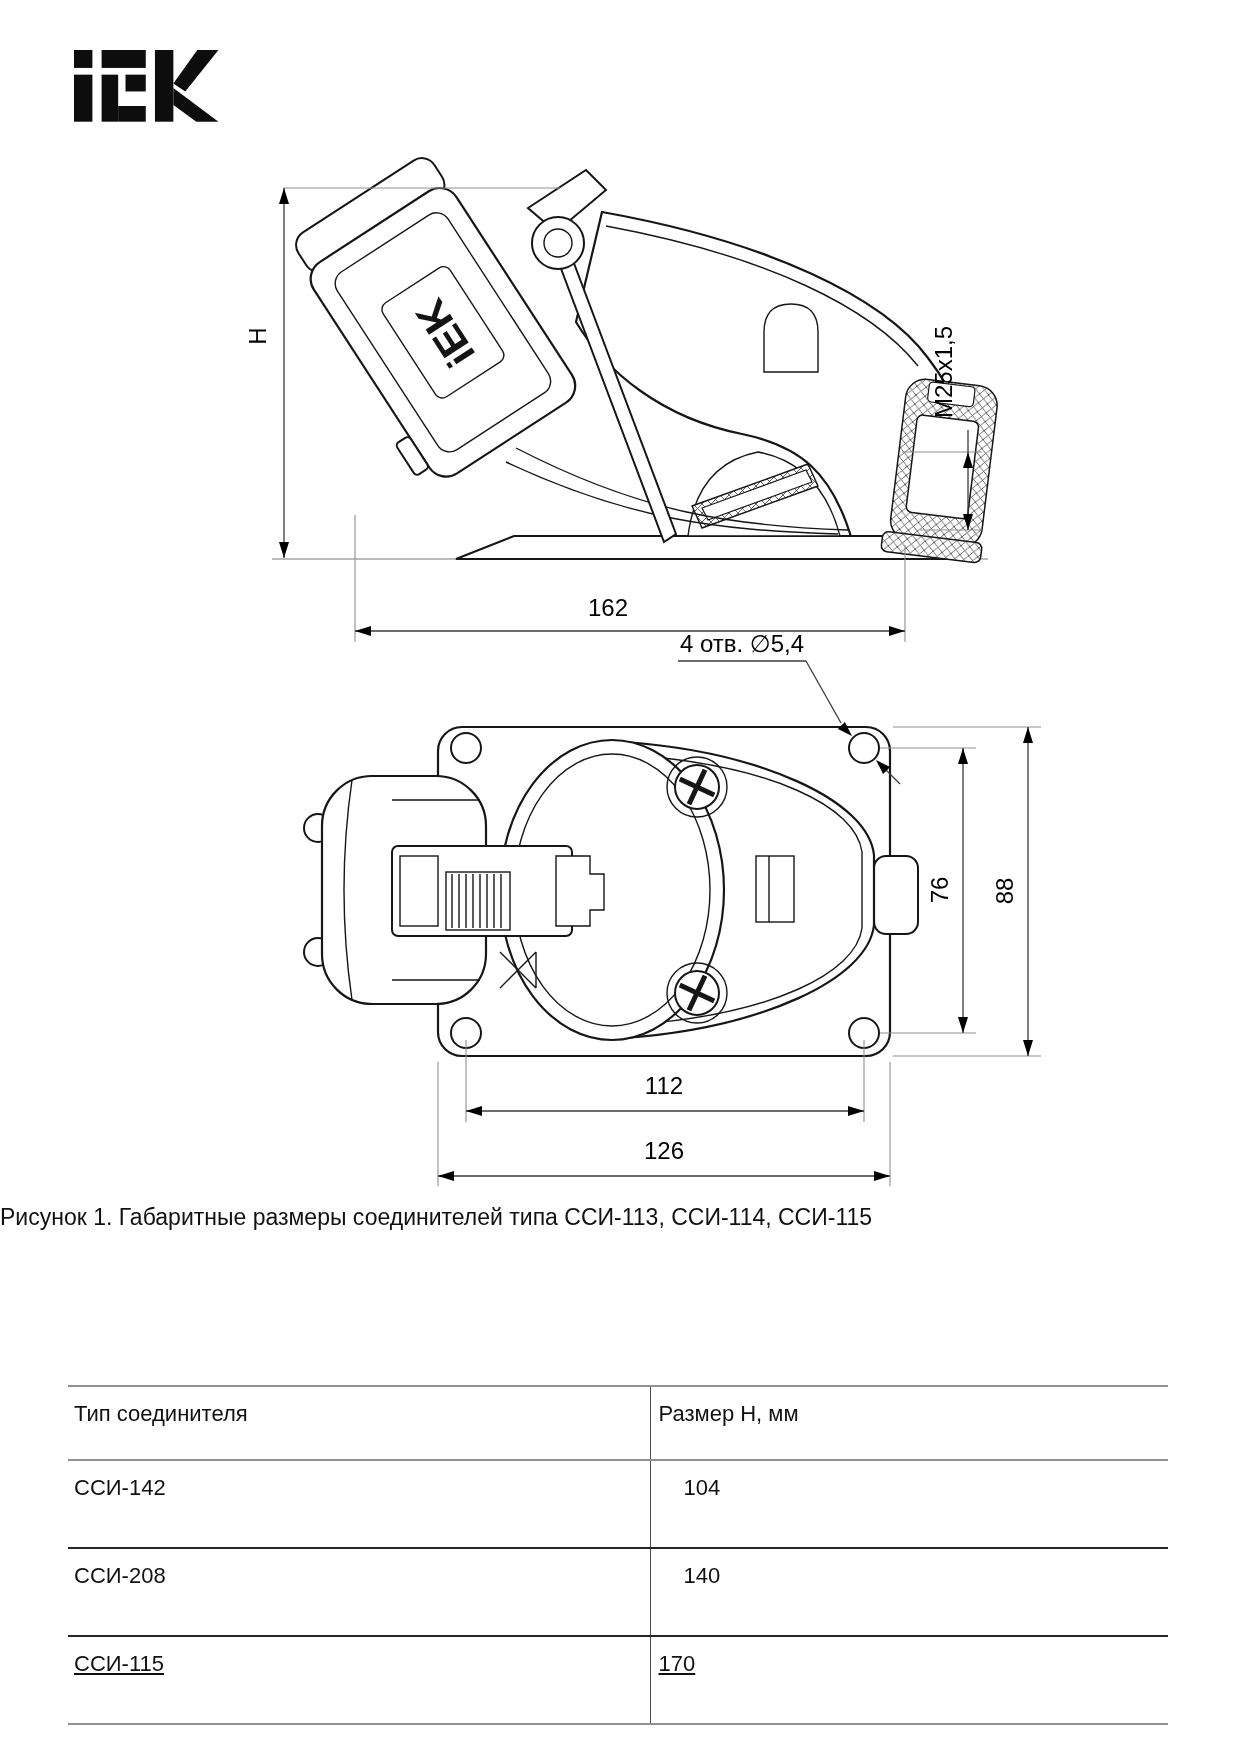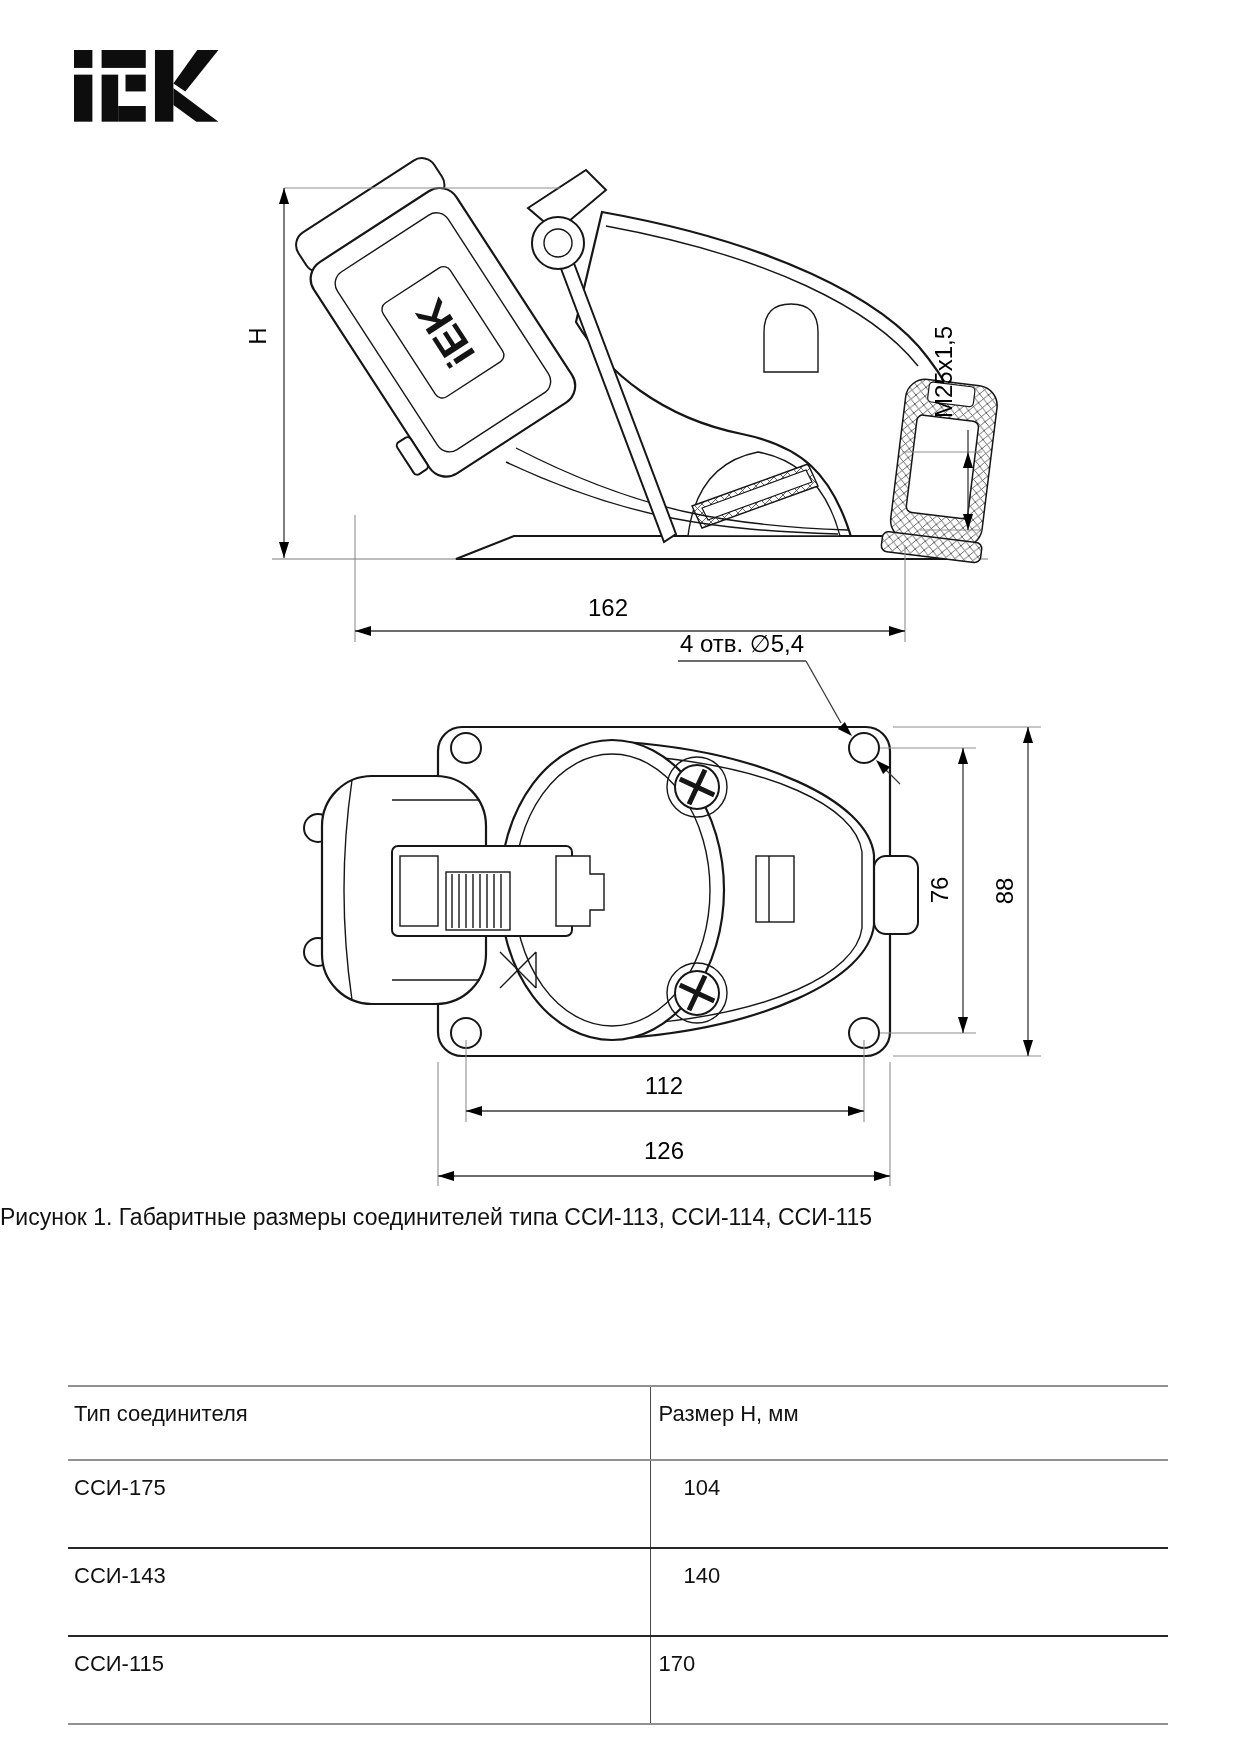--- a/index.html
+++ b/index.html
@@ -21,21 +21,21 @@
   .caption { position:absolute; top:1204px; left:0; width:100%; 
              font-size:23px; color:#111; }
 
   table.spec { position:absolute; left:68px; top:1385px; width:1100px;
                border-collapse:collapse; font-size:22px; color:#111; table-layout:fixed; }
   table.spec th, table.spec td { text-align:left; font-weight:normal; vertical-align:top;
                padding:14px 0 0 8px; }
   table.spec td:first-child, table.spec th:first-child { border-right:1.5px solid #4a4a4a; padding-left:6px; }
   tr.hdr  th { border-top:2px solid #919191; border-bottom:2px solid #919191; height:58px;margin-top:36px; }
   tr.r1 td, tr.r2 td { border-bottom:2px solid #262626; height:72px;padding-left:33px; }
-  tr.r3 td { border-bottom:2px solid #919191; height:72px; }
+  tr.r3 td { border-bottom:2px solid #919191; height:72px;text-decoration:underline; }
 </style>
 </head>
 <body>
 
 <div class="page">
 
 <svg class="drawing" width="1237" height="1300" viewBox="0 0 1237 1300">
   <defs>
     <pattern id="xh" width="9" height="9" patternUnits="userSpaceOnUse">
       <rect width="9" height="9" fill="#ffffff"></rect>
@@ -215,25 +215,25 @@
   <colgroup>
         <col style="width:582px">
         <col>
       </colgroup>
   <tbody>
         <tr class="hdr">
     <th>Тип соединителя</th>
     <th>Размер H, мм</th>
   </tr>
   <tr class="r1">
-    <td>ССИ-175</td>
+    <td>ССИ-142</td>
     <td>104</td>
   </tr>
   <tr class="r2">
-    <td>ССИ-143</td>
+    <td>ССИ-208</td>
     <td>140</td>
   </tr>
   <tr class="r3">
     <td>ССИ-115</td>
     <td>170</td>
   </tr>
 </tbody>
     </table>
 
 </div>

